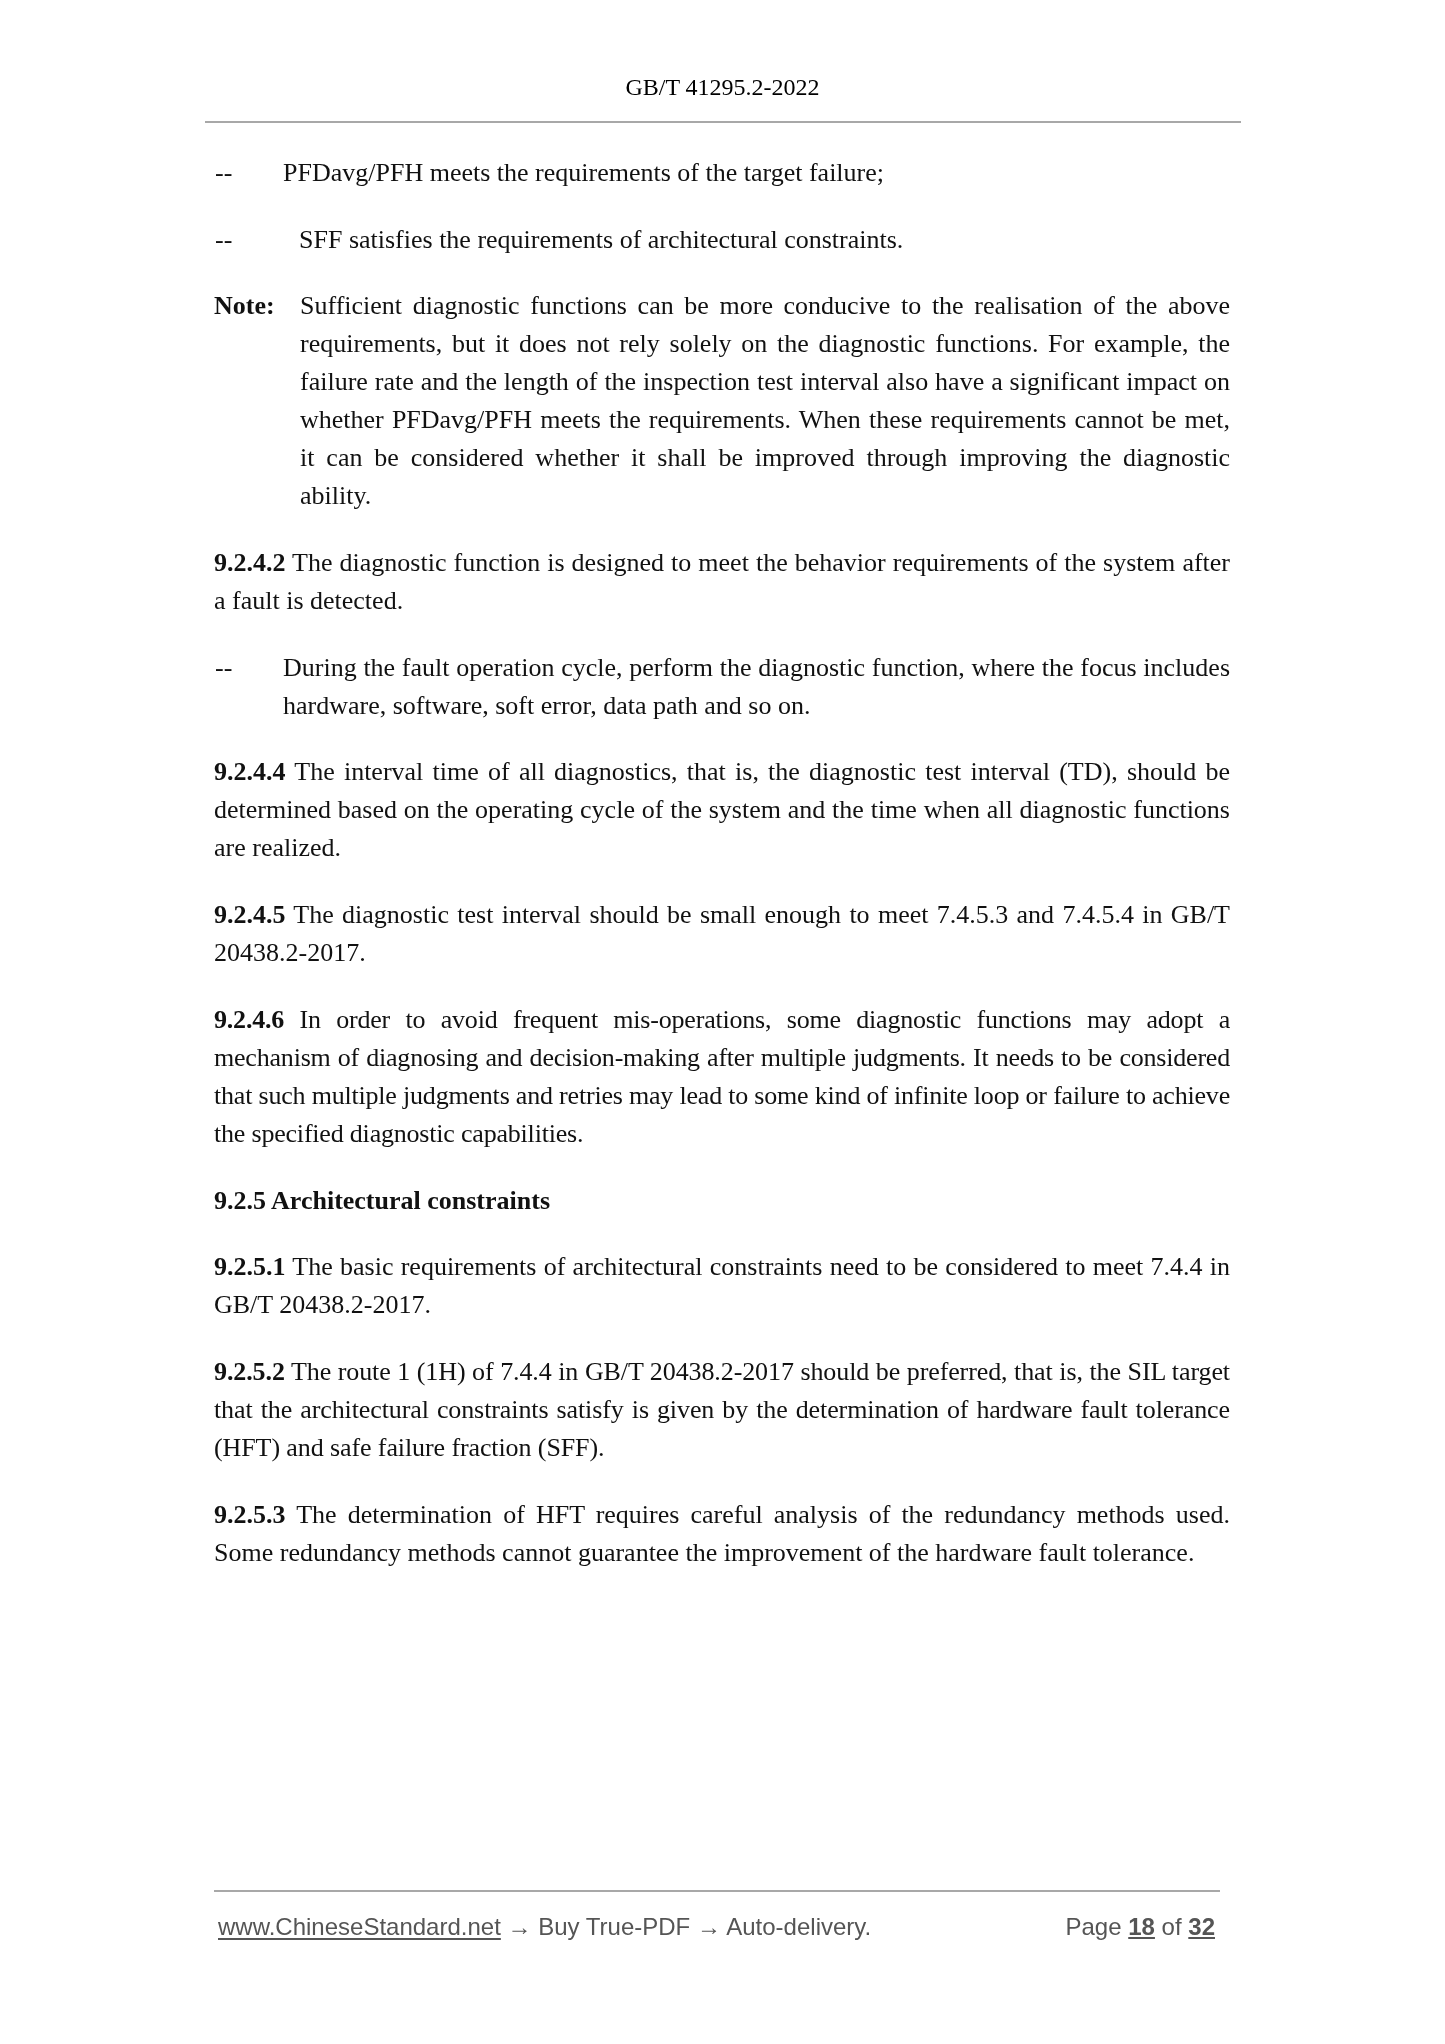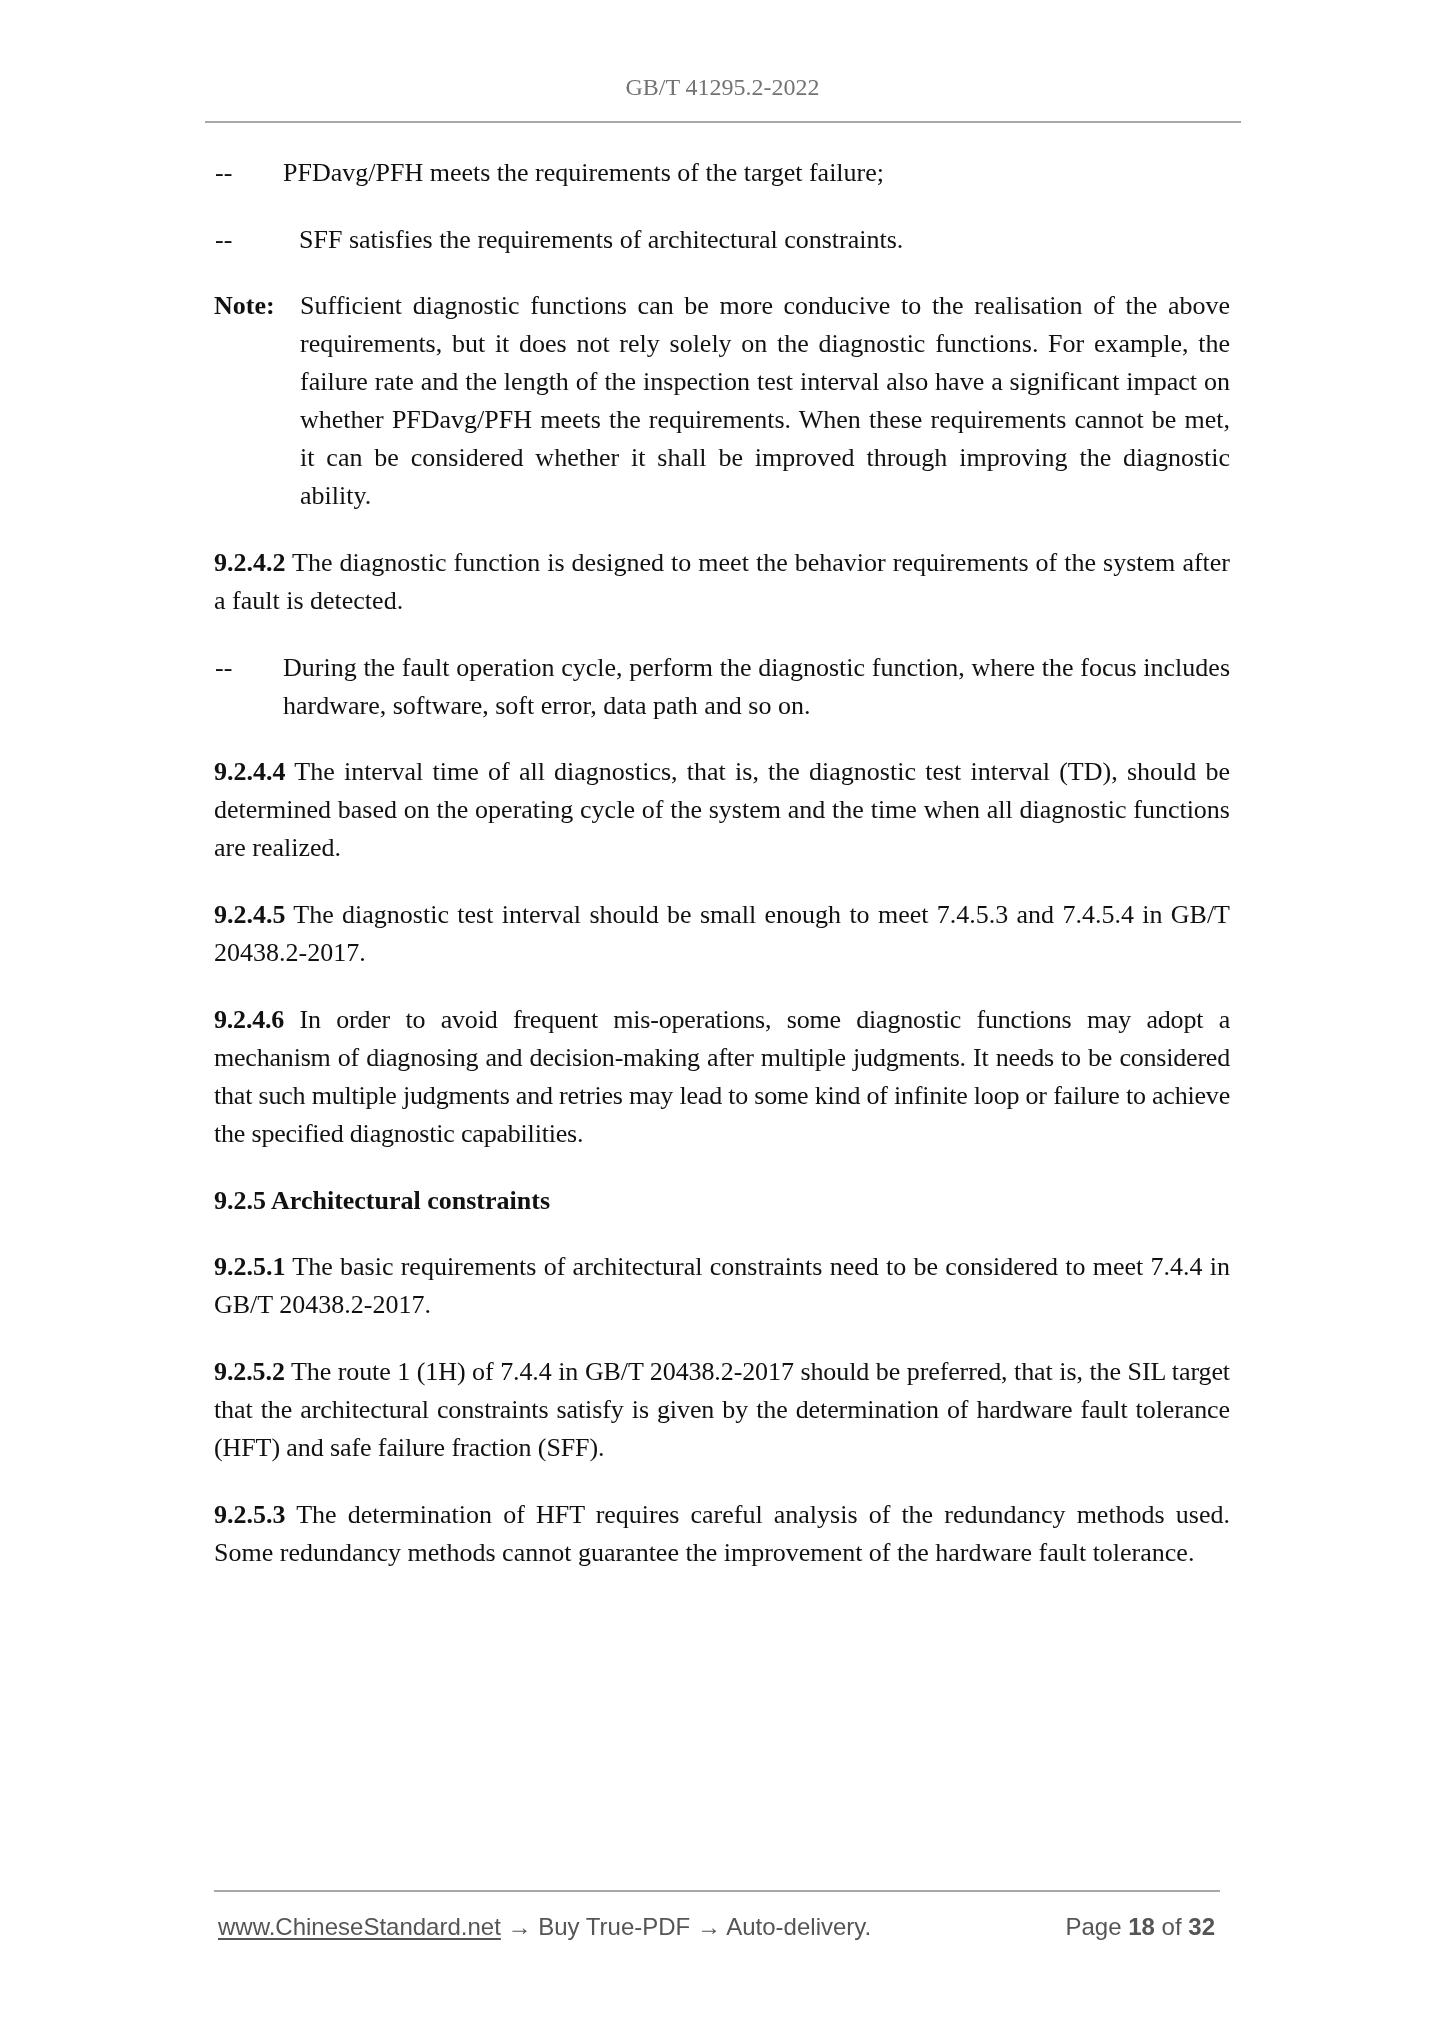--- a/index.html
+++ b/index.html
@@ -17,21 +17,21 @@
   }
   .page-header {
     position: absolute;
     left: 0;
     width: 1445px;
     top: 70px;
     text-align: center;
     font-family: "Liberation Serif", serif;
     font-size: 24px;
     line-height: 34px;
-    color: #737373;
+    color: #000000;
     padding-left: 0px;
   }
   .header-rule {
     position: absolute;
     left: 205px;
     width: 1036px;
     top: 121px;
     height: 0;
     border-top: 2px solid #a8a8a8;
   }
@@ -103,20 +103,21 @@
     text-underline-offset: 3px;
   }
   .footer-right {
     position: absolute;
     right: 3px;
     top: 0;
     white-space: nowrap;
   }
   .footer-right .num {
     font-weight: bold;
+    text-decoration: underline;
   }
 </style>
 </head>
 <body>
 
 <div class="page-header">
   <span>GB/T 41295.2-2022</span>
 </div>
 <div class="header-rule"></div>
 

